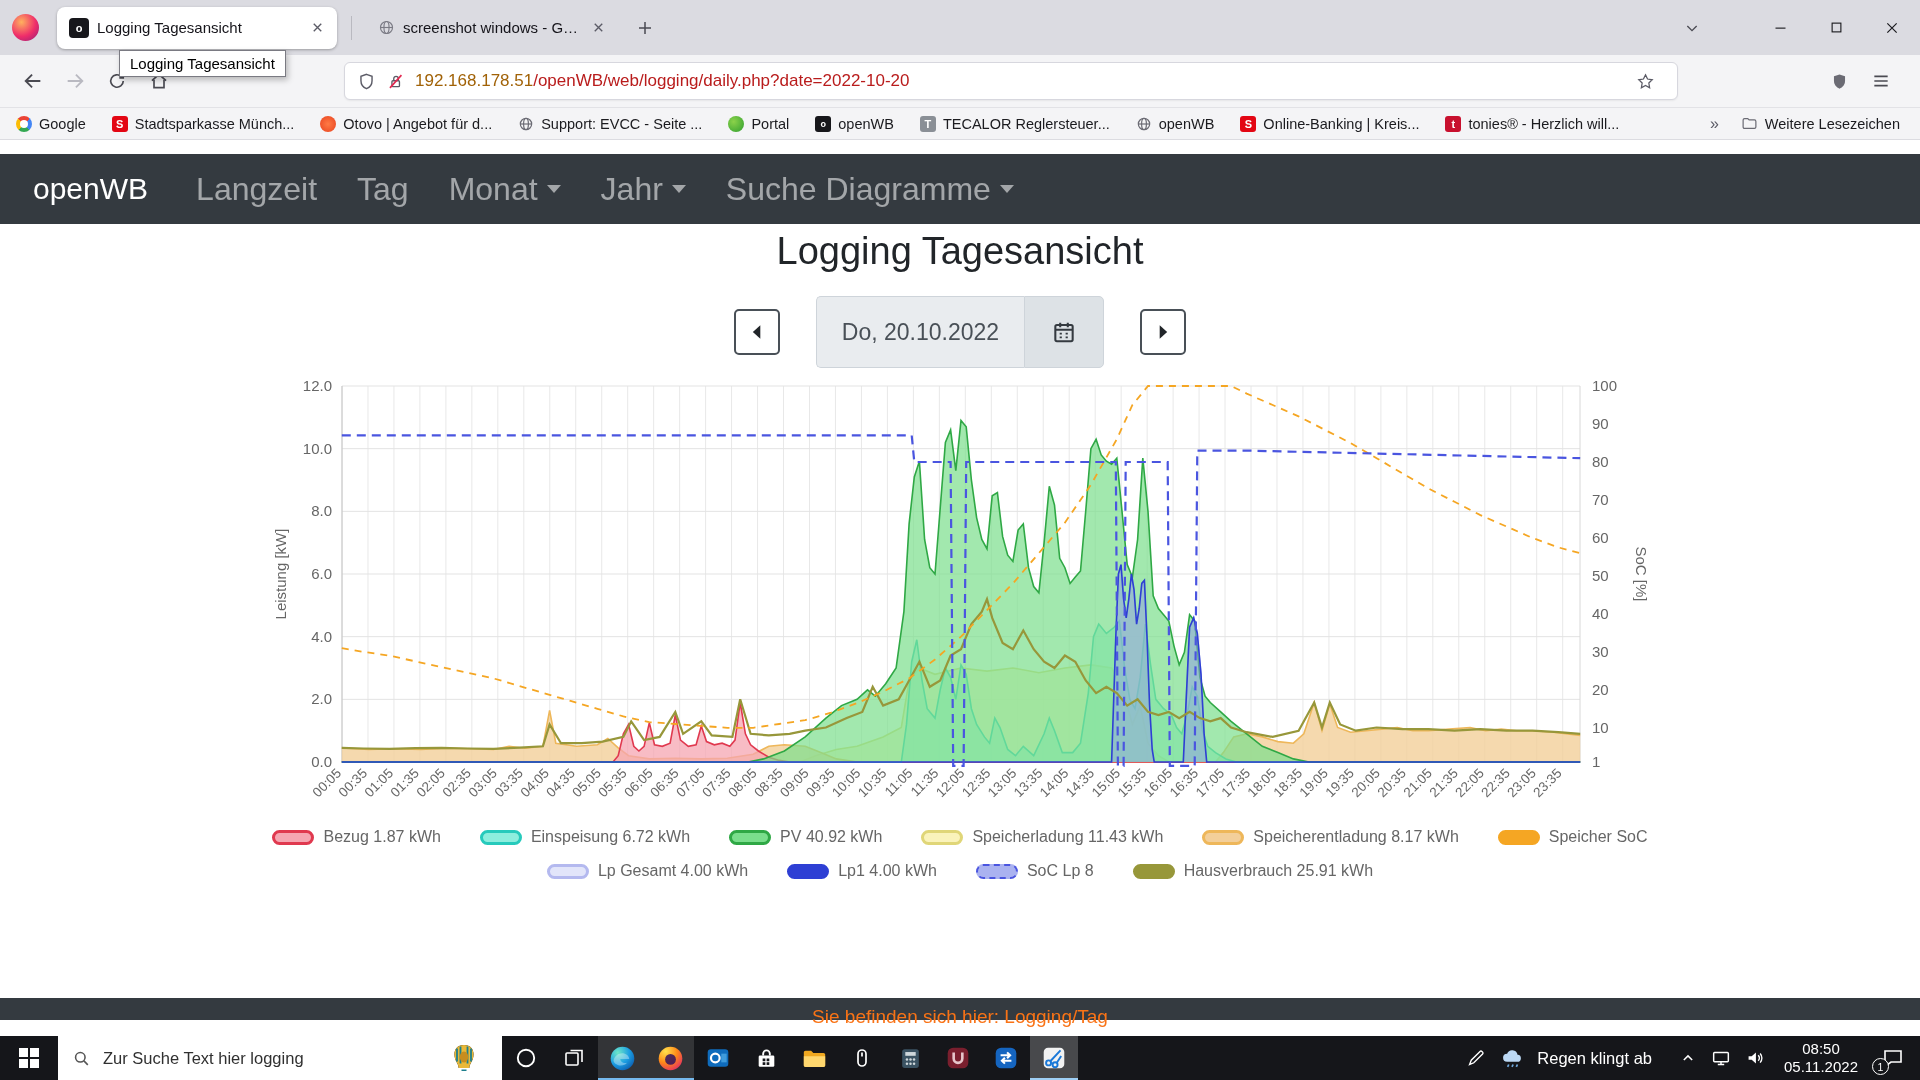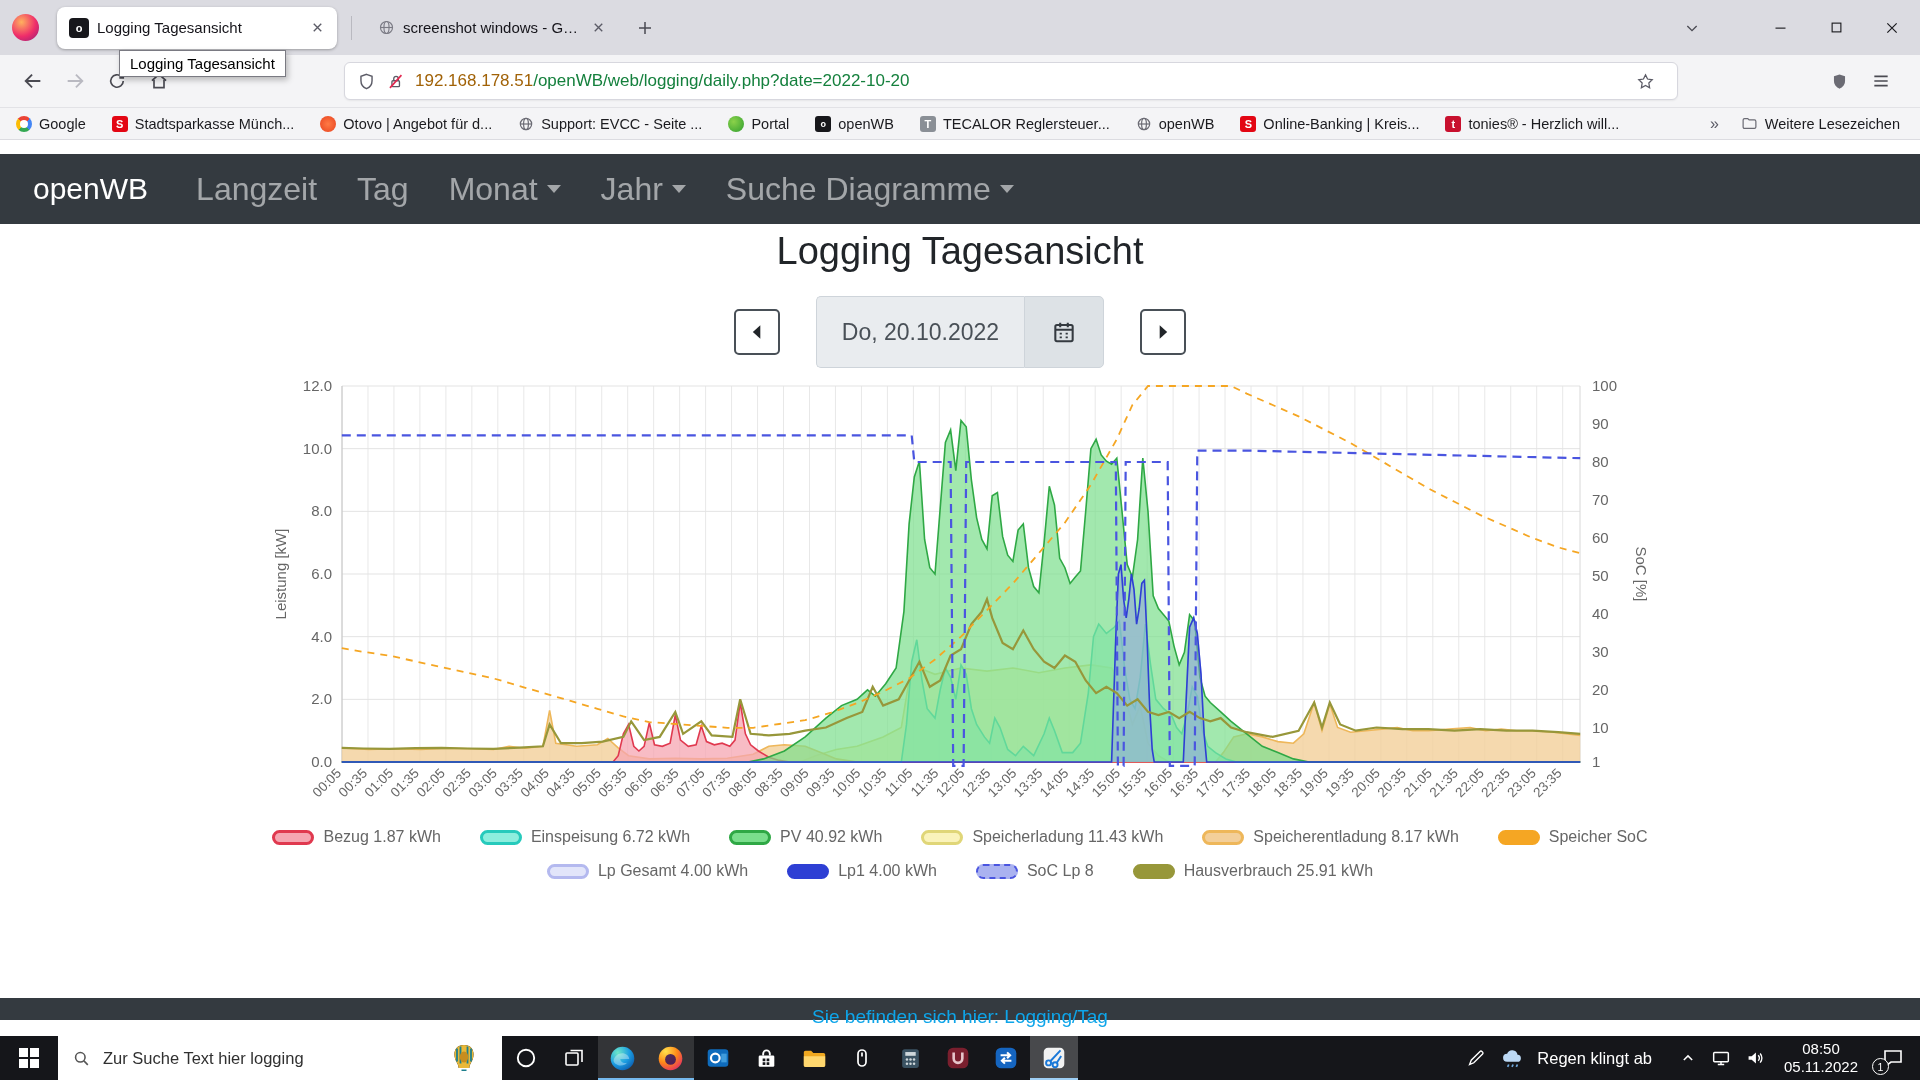--- a/index.html
+++ b/index.html
@@ -33,21 +33,21 @@
   
   .toolbar{position:absolute;left:0;top:55px;width:1920px;height:53px;background:#f4f4f6;
     display:flex;align-items:center;padding:0 14px 0 16px;border-bottom:1px solid #e2e2e6}
   .toolbar .tbtn{margin-right:8px}
   .tbtn.disabled{color:#b9b9c1}
   .urlbar{margin-left:160px;width:1334px;height:38px;background:#fff;border:1px solid #d7d7de;
     border-radius:6px;display:flex;align-items:center;padding:0 12px;box-shadow:0 1px 2px rgba(0,0,0,.06)}
   .urlbar .icon{margin-right:10px;color:#5b5b66}
   .url-text{font-size:17px;white-space:nowrap;overflow:hidden;flex:1}
   .url-domain{color:#a16207}
-  .url-path{color:#15803d}
+  .url-path{color:#b91c1c}
   .star{margin-left:10px;color:#5b5b66}
   .tool-right{margin-left:auto;display:flex;align-items:center}
 
   
   .bookmarks{position:absolute;left:0;top:108px;width:1920px;height:32px;background:#f4f4f6;
     display:flex;align-items:center;padding:0 14px 0 16px;border-bottom:1px solid #dcdce1;font-size:14.5px;color:#1b1b1f}
   .bm{display:flex;align-items:center;margin-right:26px;white-space:nowrap}
   .bm .fav{width:16px;height:16px;margin-right:7px;flex:0 0 auto}
   .fav-sq{border-radius:3px;color:#fff;font-size:11px;font-weight:bold;
     display:flex;align-items:center;justify-content:center}
@@ -89,21 +89,21 @@
   .legend-row{position:absolute;left:0;width:1920px;display:flex;justify-content:center;
     align-items:center;gap:39px;height:26px}
   #legend-row-1{top:824px}
   #legend-row-2{top:858px}
   .legend-item{display:flex;align-items:center;gap:9px}
   .legend-swatch{width:42px;height:15px;border-radius:8px;border:3px solid #999;flex:0 0 auto}
   .legend-label{font-size:16px;color:#666}
 
   
   .owb-footer{position:absolute;left:0;top:998px;width:1920px;height:22px;background:#343a40;
-    color:#0ea5e9;font-size:19px;text-align:center;line-height:38px}
+    color:#f97316;font-size:19px;text-align:center;line-height:38px}
 
   
   .taskbar{position:absolute;left:0;top:1036px;width:1920px;height:44px;background:#15161a;
     display:flex;align-items:center;color:#fff}
   .tb-start{width:58px;height:44px;display:flex;align-items:center;justify-content:center}
   .win-logo{display:grid;grid-template-columns:9px 9px;grid-template-rows:9px 9px;gap:2px}
   .win-logo span{background:#fff}
   .tb-search{width:444px;height:44px;background:#fff;display:flex;align-items:center;color:#333}
   .tb-search .mag{margin-left:14px;color:#555}
   .tb-search-text{margin-left:12px;font-size:16.5px;color:#303030;flex:1;white-space:nowrap}

